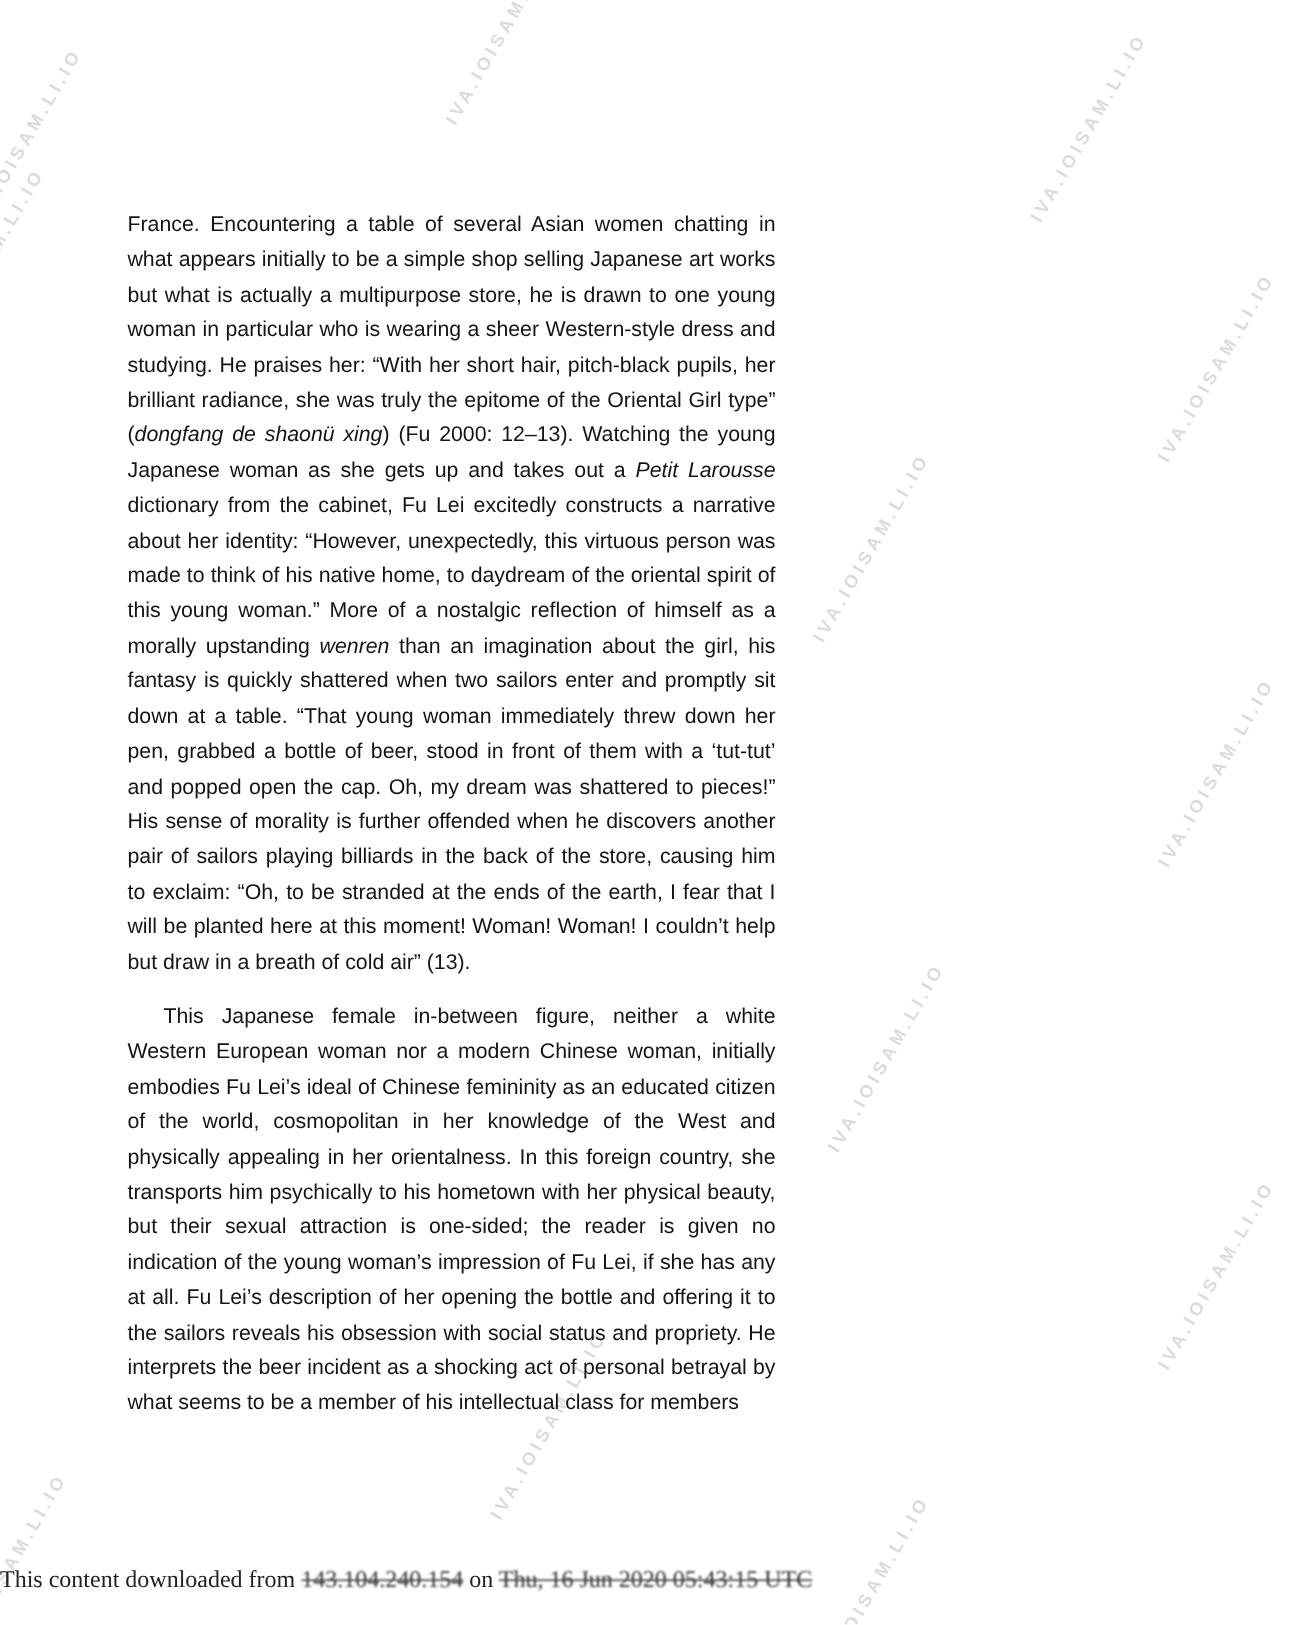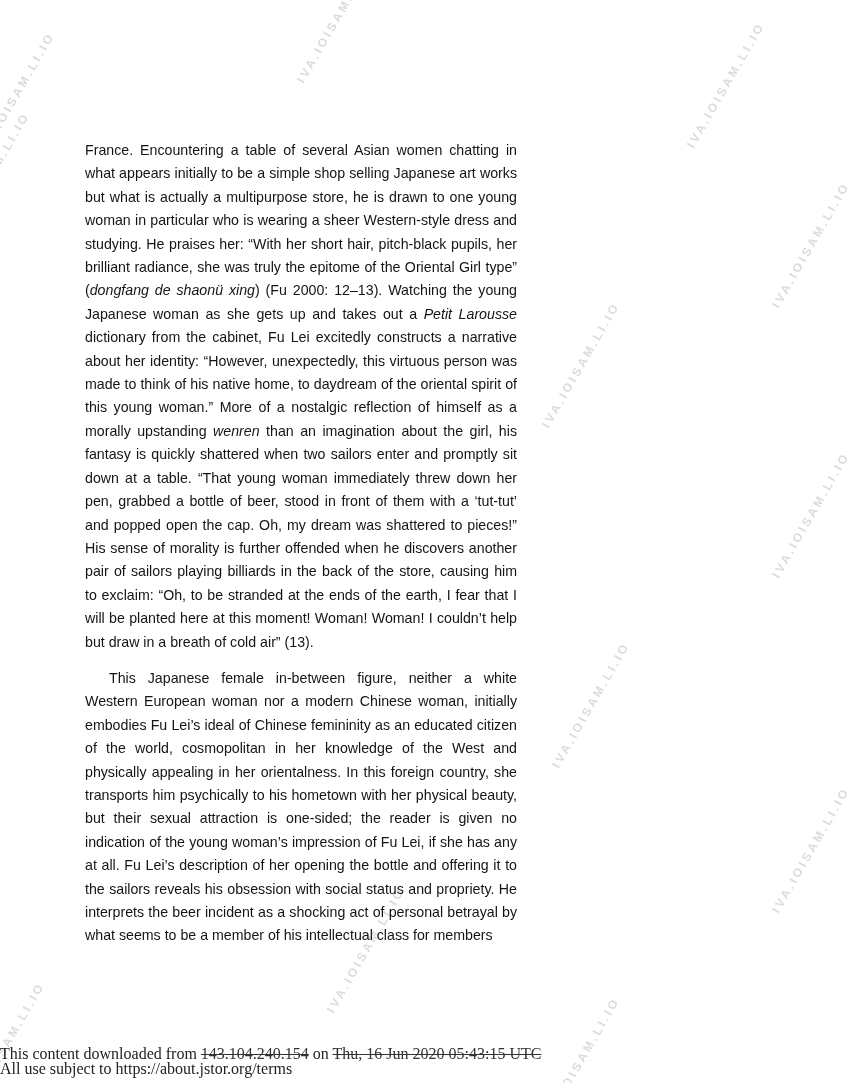--- a/index.html
+++ b/index.html
@@ -107,16 +107,15 @@
   </main>
 
 
   <div class="jstor-note">
     <div>
       <span>This content downloaded from</span>
       <span class="redacted">143.104.240.154</span>
       <span>on</span>
       <span class="redacted">Thu, 16 Jun 2020 05:43:15 UTC</span>
     </div>
-    <div>All use subject to https://about.jstor.org/terms</div>
   </div>
 
 </div>
 
 </body></html>

